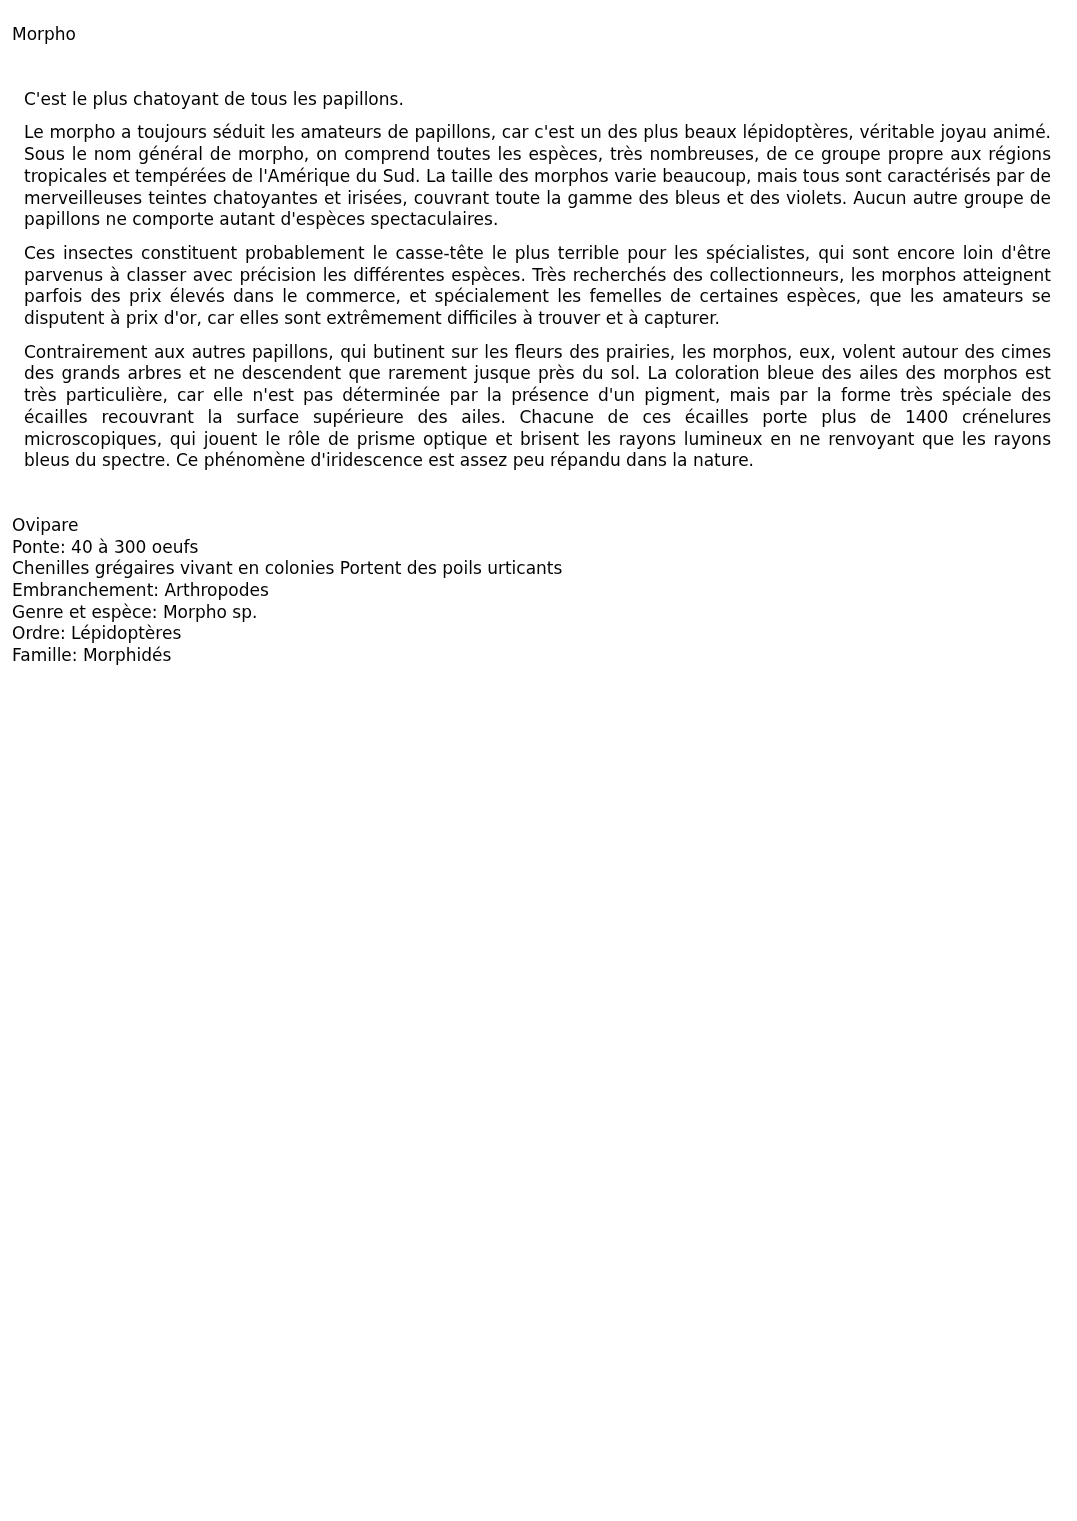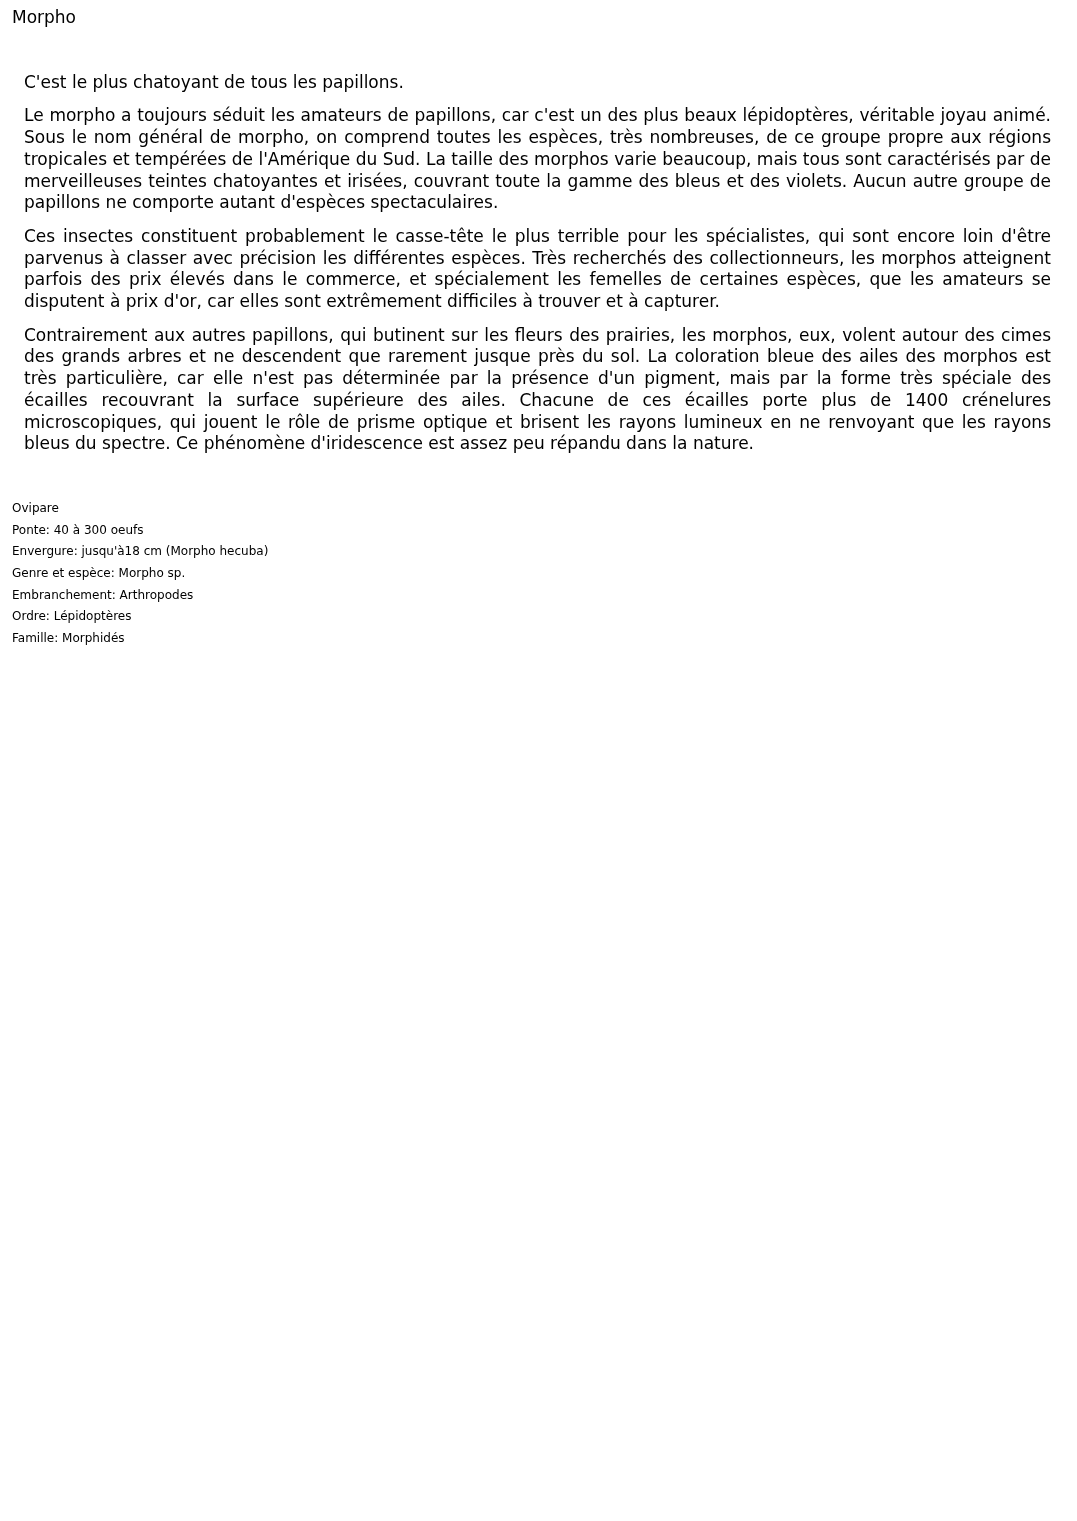--- a/index.html
+++ b/index.html
@@ -11,41 +11,41 @@
     width: 1077px;
     min-height: 1521px;
     font-family: "DejaVu Sans", "Liberation Sans", sans-serif;
     color: #000000;
     -webkit-font-smoothing: antialiased;
   }
   .page {
     box-sizing: border-box;
     width: 1077px;
     min-height: 1521px;
-    padding: 7px 14px 0 12px;
+    padding: 24px 14px 0 12px;
     background: #ffffff;
   }
   .title {
     font-size: 17px;
     line-height: 21.7px;
     font-weight: normal;
     margin: 0 0 43px 0;
   }
   .body-text p {
     font-size: 17px;
     line-height: 21.7px;
     margin: 12px;
     text-align: justify;
     text-justify: inter-word;
   }
   .facts {
     margin-top: 43px;
   }
   .facts .fact-line {
-    font-size: 12px;
+    font-size: 17px;
     line-height: 21.7px;
     white-space: pre-wrap;
   }
 </style>
 </head>
 <body style="color: rgb(0, 0, 0); background: rgb(255, 255, 255);">
 
 <div class="page">
 
   <div class="title">Morpho</div>
@@ -53,20 +53,20 @@
   <div class="body-text">
     <p>C'est le plus chatoyant de tous les papillons.</p>
     <p>Le morpho a toujours séduit les amateurs de papillons, car c'est un des plus beaux lépidoptères, véritable joyau animé. Sous le nom général de morpho, on comprend toutes les espèces, très nombreuses, de ce groupe propre aux régions tropicales et tempérées de l'Amérique du Sud. La taille des morphos varie beaucoup, mais tous sont caractérisés par de merveilleuses teintes chatoyantes et irisées, couvrant toute la gamme des bleus et des violets. Aucun autre groupe de papillons ne comporte autant d'espèces spectaculaires.</p>
     <p>Ces insectes constituent probablement le casse-tête le plus terrible pour les spécialistes, qui sont encore loin d'être parvenus à classer avec précision les différentes espèces. Très recherchés des collectionneurs, les morphos atteignent parfois des prix élevés dans le commerce, et spécialement les femelles de certaines espèces, que les amateurs se disputent à prix d'or, car elles sont extrêmement difficiles à trouver et à capturer.</p>
     <p>Contrairement aux autres papillons, qui butinent sur les fleurs des prairies, les morphos, eux, volent autour des cimes des grands arbres et ne descendent que rarement jusque près du sol. La coloration bleue des ailes des morphos est très particulière, car elle n'est pas déterminée par la présence d'un pigment, mais par la forme très spéciale des écailles recouvrant la surface supérieure des ailes. Chacune de ces écailles porte plus de 1400 crénelures microscopiques, qui jouent le rôle de prisme optique et brisent les rayons lumineux en ne renvoyant que les rayons bleus du spectre. Ce phénomène d'iridescence est assez peu répandu dans la nature.</p>
   </div>
 
   <div class="facts">
     <div class="fact-line">Ovipare</div>
     <div class="fact-line">Ponte: 40 à 300 oeufs</div>
-    <div class="fact-line">Envergure: jusqu'à18 cm (Morpho hecuba)</div>
+    <div class="fact-line">Chenilles grégaires vivant en colonies Portent des poils urticants</div>
+    <div class="fact-line">Embranchement: Arthropodes</div>
     <div class="fact-line">Genre et espèce: Morpho sp.</div>
-    <div class="fact-line">Embranchement: Arthropodes</div>
     <div class="fact-line">Ordre: Lépidoptères</div>
     <div class="fact-line">Famille: Morphidés</div>
   </div>
 
 </div>
 
 </body></html>

